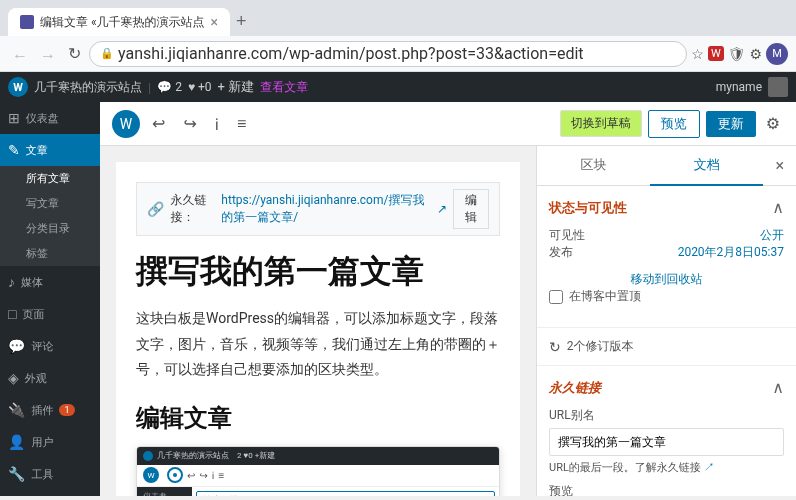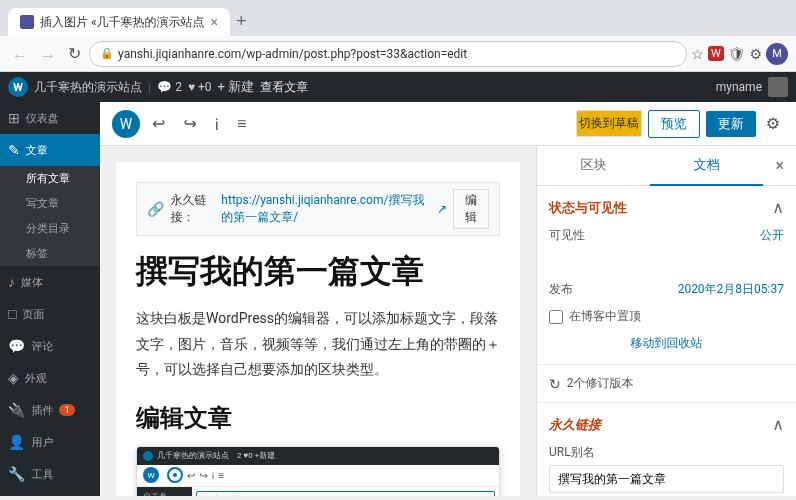--- a/index.html
+++ b/index.html
@@ -4,51 +4,51 @@
   <style>
     * { box-sizing: border-box; margin: 0; padding: 0; }
     body { font-family: -apple-system, BlinkMacSystemFont, "Segoe UI", Roboto, sans-serif; font-size: 13px; background: #f0f0f1; width: 796px; height: 500px; overflow: hidden; }
   </style>
 </head>
 <body>
 
 <div style="background:#dee1e6; height:36px; display:flex; align-items:flex-end; padding:0 8px 0 8px;">
   <div style="background:#fff; border-radius:8px 8px 0 0; padding:4px 12px; font-size:12px; display:flex; align-items:center; gap:6px; min-width:200px; height:28px; flex-shrink:0;">
     <div style="width:14px; height:14px; background:#4f4f9d; border-radius:2px; flex-shrink:0;"></div>
-    <span style="flex:1; font-size:12px; color:#333; white-space:nowrap; overflow:hidden; text-overflow:ellipsis;">插入图片 «几千寒热的演示站点</span>
+    <span style="flex:1; font-size:12px; color:#333; white-space:nowrap; overflow:hidden; text-overflow:ellipsis;">编辑文章 «几千寒热的演示站点</span>
     <span style="color:#888; font-size:14px; cursor:pointer;">×</span>
   </div>
   <button style="background:none; border:none; font-size:18px; color:#666; cursor:pointer; padding:2px 6px; margin-bottom:2px;">+</button>
 </div>
 
 <div style="background:#f8f9fa; border-bottom:1px solid #ddd; height:36px; display:flex; align-items:center; padding:0 8px; gap:4px;">
   <button style="background:none; border:none; font-size:16px; color:#bbb; cursor:pointer; padding:2px 4px;">←</button>
   <button style="background:none; border:none; font-size:16px; color:#bbb; cursor:pointer; padding:2px 4px;">→</button>
   <button style="background:none; border:none; font-size:16px; color:#555; cursor:pointer; padding:2px 4px;">↻</button>
   <div style="flex:1; height:26px; border:1px solid #c8cbd0; border-radius:13px; background:#fff; display:flex; align-items:center; padding:0 10px; gap:4px;">
     <span style="color:#5f6368; font-size:11px;">🔒</span>
-    <span style="color:#333; font-size:12px;">yanshi.jiqianhanre.com/wp-admin/post.php?post=33&amp;action=edit</span>
+    <span style="color:#333; font-size:16px;">yanshi.jiqianhanre.com/wp-admin/post.php?post=33&amp;action=edit</span>
   </div>
   <div style="display:flex; gap:4px; align-items:center;">
     <span style="font-size:14px; color:#555; cursor:pointer;">☆</span>
     <span style="font-size:14px; color:#555; cursor:pointer; background:#c62828; color:white; border-radius:3px; padding:1px 3px; font-size:11px;">W</span>
     <span style="font-size:14px; color:#555; cursor:pointer;">🛡</span>
     <span style="font-size:14px; color:#555; cursor:pointer;">⚙</span>
     <div style="width:22px; height:22px; background:#4f4f9d; border-radius:50%; display:flex; align-items:center; justify-content:center; color:white; font-size:11px; cursor:pointer;">M</div>
   </div>
 </div>
 
 <div style="background:#23282d; color:#fff; height:30px; display:flex; align-items:center; padding:0 8px; gap:6px; flex-shrink:0;">
   <div style="width:20px; height:20px; background:#0073aa; border-radius:50%; display:flex; align-items:center; justify-content:center; color:white; font-size:11px; font-weight:bold; cursor:pointer;">W</div>
   <span style="color:#ccc; font-size:12px; cursor:pointer;">几千寒热的演示站点</span>
   <span style="color:#555;">|</span>
   <span style="color:#ccc; font-size:12px; cursor:pointer; display:flex; align-items:center; gap:3px;">💬 <span>2</span></span>
   <span style="color:#ccc; font-size:12px; cursor:pointer;">♥ <span>+0</span></span>
   <span style="color:#ccc; font-size:13px; cursor:pointer;">+ <span>新建</span></span>
-  <span style="color:#e5e5e5; font-size:12px; cursor:pointer;">查看文章</span>
+  <span style="color:#d946ef; font-size:12px; cursor:pointer;">查看文章</span>
   <div style="flex:1;"></div>
   <span style="color:#ccc; font-size:12px; cursor:pointer;">myname</span>
   <div style="width:20px; height:20px; background:#666; border-radius:2px;"></div>
 </div>
 
 <div style="display:flex; height:394px; overflow:hidden;">
 
   <div style="width:100px; background:#23282d; flex-shrink:0; overflow-y:auto;">
     <ul style="list-style:none;">
       <li style="padding:8px 8px; display:flex; align-items:center; gap:6px; cursor:pointer; font-size:11px; color:#a0a5aa;">
@@ -105,21 +105,21 @@
 
   <div style="flex:1; display:flex; flex-direction:column; overflow:hidden;">
 
     <div style="background:#fff; border-bottom:1px solid #ddd; height:44px; display:flex; align-items:center; padding:0 12px; gap:6px; flex-shrink:0;">
       <div style="width:28px; height:28px; background:#0073aa; border-radius:50%; display:flex; align-items:center; justify-content:center; color:white; font-size:14px; cursor:pointer;">W</div>
       <button style="background:none; border:none; cursor:pointer; padding:4px 6px; color:#555; font-size:16px;">↩</button>
       <button style="background:none; border:none; cursor:pointer; padding:4px 6px; color:#555; font-size:16px;">↪</button>
       <button style="background:none; border:none; cursor:pointer; padding:4px 6px; color:#555; font-size:16px;">ℹ</button>
       <button style="background:none; border:none; cursor:pointer; padding:4px 6px; color:#555; font-size:16px;">≡</button>
       <div style="flex:1;"></div>
-      <button style="background:#eab308; border:1px solid #ddd; padding:4px 2px; border-radius:2px; font-size:12px; cursor:pointer; color:#333;">切换到草稿</button>
+      <button style="background:#bef264; border:1px solid #ddd; padding:4px 10px; border-radius:2px; font-size:12px; cursor:pointer; color:#333;">切换到草稿</button>
       <button style="border:1px solid #0073aa; color:#0073aa; background:none; padding:4px 12px; border-radius:2px; cursor:pointer; font-size:13px;">预览</button>
       <button style="background:#0073aa; color:#fff; border:none; padding:4px 12px; border-radius:2px; cursor:pointer; font-size:13px;">更新</button>
       <button style="background:none; border:none; cursor:pointer; padding:4px; color:#555; font-size:16px;">⚙</button>
     </div>
 
     <div style="flex:1; display:flex; overflow:hidden;">
 
       <div style="flex:1; overflow-y:auto; background:#f0f0f1; padding:16px;">
         <div style="background:#fff; max-width:580px; margin:0 auto; padding:20px; min-height:300px;">
 
@@ -184,30 +184,30 @@
 
         <div style="border-bottom:1px solid #eee; padding:12px;">
           <div style="display:flex; justify-content:space-between; align-items:center; margin-bottom:10px;">
             <span style="font-weight:600; font-size:13px; color:#c2410c;">状态与可见性</span>
             <span style="color:#666; cursor:pointer; font-size:16px;">∧</span>
           </div>
           <div style="display:flex; justify-content:space-between; align-items:center; ">
             <span style="font-size:12px; color:#555;">可见性</span>
             <span style="font-size:12px; color:#0073aa; cursor:pointer;">公开</span>
           </div>
-          <div style="display:flex; justify-content:space-between; align-items:center; margin-bottom:10px;margin-top:37px;">
+          <div style="display:flex; justify-content:space-between; align-items:center; margin-bottom:10px;">
             <span style="font-size:12px; color:#555;">发布</span>
             <span style="font-size:12px; color:#0073aa; cursor:pointer;">2020年2月8日05:37</span>
+          </div>
+          <div style="text-align:center;">
+            <button style="background:none; border:none; color:#0073aa; font-size:12px; cursor:pointer;">移动到回收站</button>
           </div>
           <div style="display:flex; align-items:center; gap:6px; margin-bottom:10px;">
             <input type="checkbox" style="width: 14px; height: 14px;">
             <span style="font-size:12px; color:#555;">在博客中置顶</span>
-          </div>
-          <div style="text-align:center;">
-            <button style="background:none; border:none; color:#0073aa; font-size:12px; cursor:pointer;">移动到回收站</button>
           </div>
         </div>
 
         <div style="border-bottom:1px solid #eee; padding:10px 12px;">
           <div style="display:flex; align-items:center; gap:6px; cursor:pointer;">
             <span style="font-size:14px; color:#555;">↻</span>
             <span style="font-size:12px; color:#555;">2个修订版本</span>
           </div>
         </div>
 

